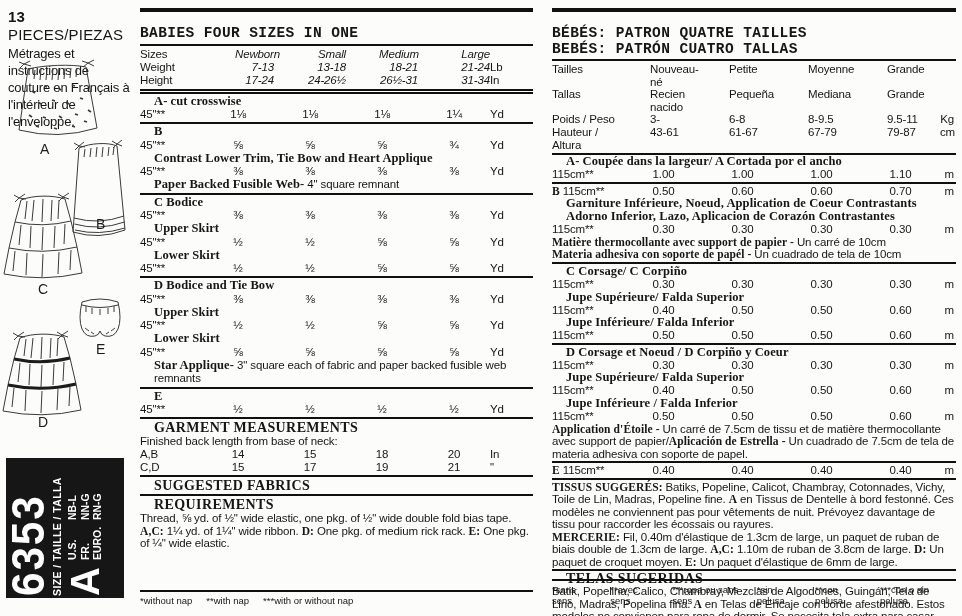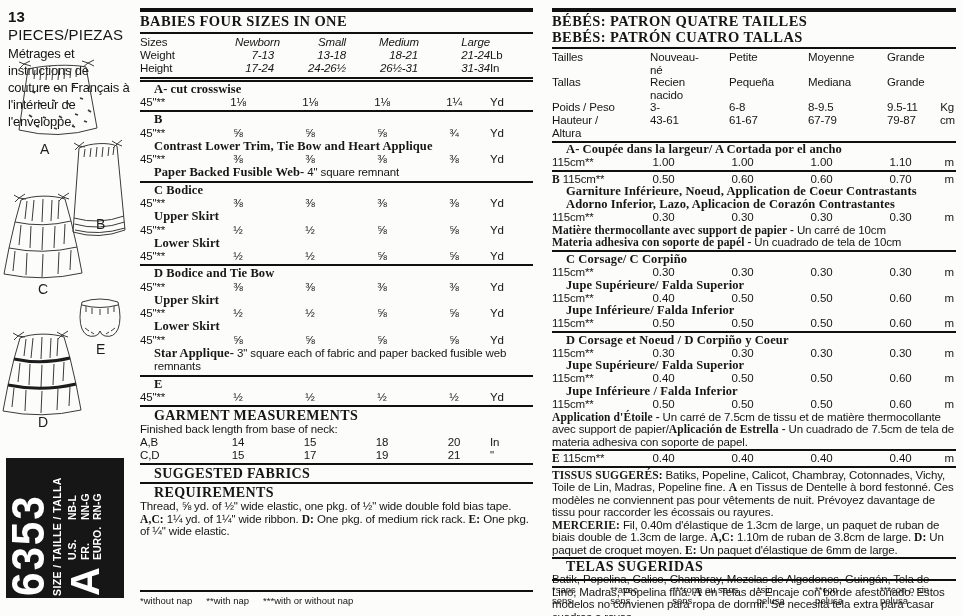--- a/index.html
+++ b/index.html
@@ -25,22 +25,22 @@
       transform:translate(-50%,-50%) rotate(-90deg);display:flex;flex-direction:column;align-items:flex-start;}
   .pat-num{font-weight:bold;font-size:46px;line-height:40px;letter-spacing:2px;transform:scaleX(.92);transform-origin:left;}
   .size-word{font-weight:bold;font-size:10.5px;letter-spacing:.4px;margin-top:3px;}
   .size-grid{display:flex;align-items:center;margin-top:2px;}
   .big-letter{font-weight:bold;font-size:40px;line-height:40px;margin-right:7px;}
   .size-rows{display:flex;flex-direction:column;}
   .size-pair{display:flex;font-weight:bold;font-size:10.5px;line-height:12.5px;}
   .size-pair .rg{width:40px;}
 
   
-  .titlebar{font-family:Liberation Serif, serif;font-weight:bold;font-size:14.5px;line-height:15.5px;
-      letter-spacing:.4px;border-top:4px solid #101010;border-bottom:2px solid #101010;padding:2px 0 2px;}
+  .titlebar{font-family:Liberation Mono, monospace;font-weight:bold;font-size:14.5px;line-height:15.5px;
+      letter-spacing:.4px;border-top:4px solid #101010;border-bottom:2px solid #101010;padding:14px 0 2px;}
   .hdrtable{border-bottom:2px solid #101010;padding:2px 0 2px;}
   .row{display:flex;align-items:baseline;font-size:11.5px;line-height:13px;letter-spacing:-.15px;}
   #right .row{line-height:12.6px;}
   .row .lbl{flex:none;}
   #mid .lbl{width:62px;}
   #mid .val{width:72px;text-align:center;flex:none;}
   #mid .unit{flex:1;text-align:left;}
   #mid .hdr .val{text-align:right;padding-left:33px;box-sizing:border-box;font-style:italic;}
   #right .lbl{width:72px;}
   #right .val{width:79px;text-align:center;flex:none;}

